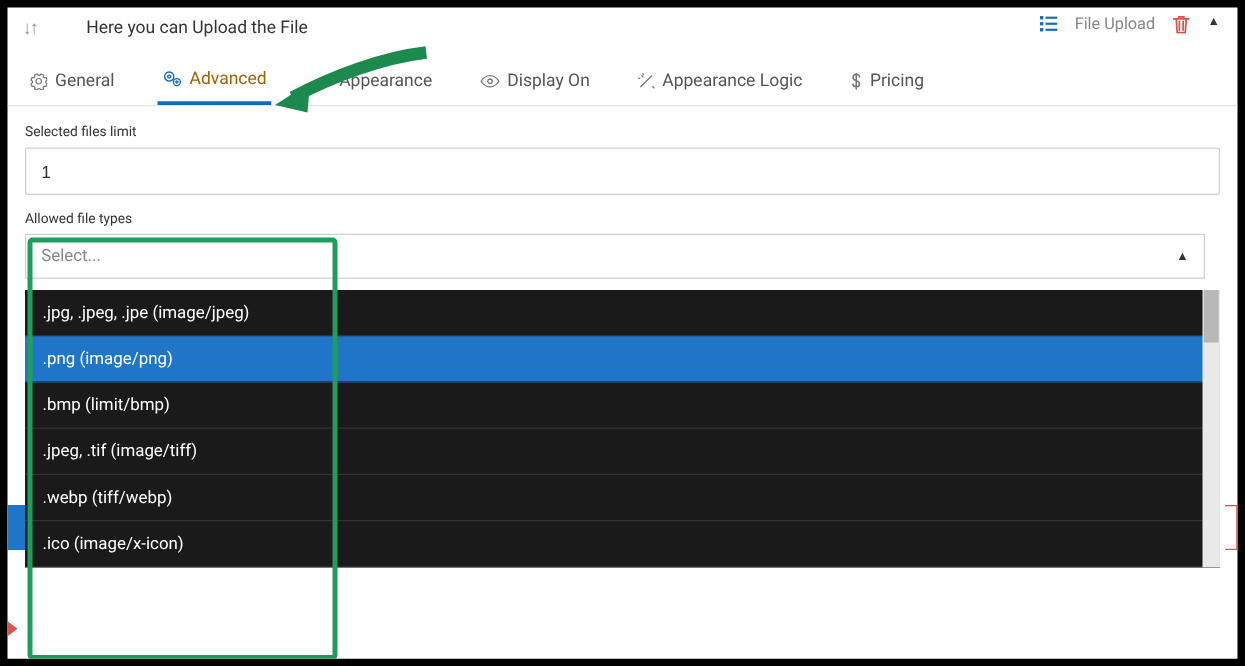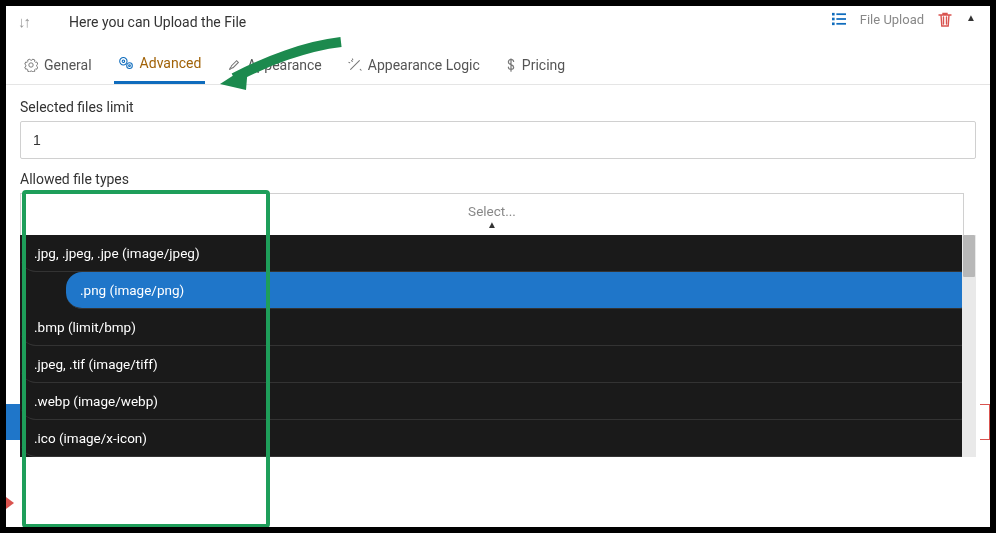--- a/index.html
+++ b/index.html
@@ -22,60 +22,59 @@
   .topbar-left { display: flex; align-items: center; gap: 12px; }
   .drag-icon { color: #999; font-size: 15px; letter-spacing: -2px;}
   .topbar-title { color: #333; font-size: 14px; margin-left: 28px; }
   .topbar-right { display: flex; align-items: flex-start; gap: 14px; }
   .list-icon { color: #0f6cbd; font-size: 15px;}
   .type-label { color: #888; font-size: 13px;}
   .trash-icon { color: #d9534f; font-size: 15px;}
   .collapse-icon { font-size: 10px; color: #333;}
   .tabs {
     display: flex;
-    gap: 18px;
+    gap: 30px;
     padding: 6px 14px 0 14px;
     border-bottom: 1px solid #e5e5e5;
     font-size: 14px;
   }
   .tab {
     display: flex; align-items: center; gap: 6px;
     padding: 8px 4px 10px 4px;
     color: #555;
     cursor: pointer;
     position: relative;
   }
   .tab.active {
     color: #a16207;
     border-bottom: 3px solid #0f6cbd;
   }
   .tab-icon { color: #777; font-size: 13px; display:inline-flex; align-items:center;}
   .tab.active .tab-icon { color: #0f6cbd;}
   .section { padding: 14px 14px 0 14px; }
-  .field-label { font-size: 14px; color: #333; margin-bottom: 6px; display:block;}
+  .field-label { font-size: 11px; color: #333; margin-bottom: 6px; display:block;}
   .text-input {
     width: 100%;
     border: 1px solid #d0d0d0;
     border-radius: 2px;
     padding: 10px 12px;
     font-size: 14px;
     color: #333;
   }
   .filetypes-section { padding: 12px 26px 0 14px; position: relative;}
   .select-input {
     width: 100%;
     border: 1px solid #d0d0d0;
     padding: 9px 12px;
     font-size: 13.5px;
     color: #888;
     background: #fff;
     display: flex;
     justify-content: space-between;
     align-items: center;
-    flex-direction: column;
   }
   .select-caret { font-size: 10px; color:#333;}
   .dropdown {
     position: absolute;
     left: 14px; right: 14px;
     top: 76px;
     background: #1a1a1a;
     z-index: 5;
     max-height: 260px;
     overflow: hidden;
@@ -88,23 +87,22 @@
   .dropdown-thumb {
     position:absolute; right:1px; top:0; width:12px; height:42px;
     background:#b8b8b8; border-radius:1px;
   }
   .option {
     padding: 10px 14px;
     color: #fff;
     font-size: 13.5px;
     border-bottom: 1px solid #333;
     cursor: pointer;
-    border-radius: 16px;
-  }
-  .option.hover { background: #1f76c9; margin-left: 46px; }
+  }
+  .option.hover { background: #1f76c9; }
   
   .highlight-box {
     position: absolute;
     left: 16px; top: 184px;
     width: 248px; height: 338px;
     border: 4px solid #1e9e5a;
     border-radius: 4px;
     pointer-events: none;
     z-index: 20;
   }
@@ -181,20 +179,29 @@
   <div class="tab">
     <span class="tab-icon">
         <svg width="14" height="14" viewBox="0 0 16 16">
           <path d="M3 13c0-2 2-2 2-4l6-6 2 2-6 6c-2 0-2 2-4 2z" fill="none" stroke="#777" stroke-width="1.2"></path>
         </svg>
       </span>
     <span>Appearance</span>
   </div>
   <div class="tab">
     <span class="tab-icon">
+        <svg width="16" height="14" viewBox="0 0 18 12">
+          <path d="M1 6s3-5 8-5 8 5 8 5-3 5-8 5-8-5-8-5z" fill="none" stroke="#777" stroke-width="1.2"></path>
+          <circle cx="9" cy="6" r="2" fill="none" stroke="#777" stroke-width="1.2"></circle>
+        </svg>
+      </span>
+    <span>Display On</span>
+  </div>
+  <div class="tab">
+    <span class="tab-icon">
         <svg width="14" height="14" viewBox="0 0 16 16">
           <path d="M3 13L13 3m-9 0l1 1m9 9l1 1M5 1l.5 1M1 5l1 .5" stroke="#777" stroke-width="1.2" fill="none" stroke-linecap="round"></path>
         </svg>
       </span>
     <span>Appearance Logic</span>
   </div>
   <div class="tab">
     <span class="tab-icon">
         <svg width="10" height="14" viewBox="0 0 10 16">
           <path d="M5 1v14M8 4c0-1.5-1.5-2.5-3-2.5S2 3 2 4.5 3.5 7 5 7.5 8 9 8 10.5 6.5 13 5 13s-3-1-3-2.5" stroke="#777" stroke-width="1.4" fill="none" stroke-linecap="round"></path>
@@ -214,21 +221,21 @@
   <div class="select-input">
     <span>Select...</span>
     <span class="select-caret">▲</span>
   </div>
   <div class="dropdown">
     <div class="dropdown-list" id="dropdown-list">
         <div class="option">.jpg, .jpeg, .jpe (image/jpeg)</div>
         <div class="option hover">.png (image/png)</div>
         <div class="option">.bmp (limit/bmp)</div>
         <div class="option">.jpeg, .tif (image/tiff)</div>
-        <div class="option">.webp (image/webp)</div>
+        <div class="option">.webp (tiff/webp)</div>
         <div class="option">.ico (image/x-icon)</div>
       </div>
     <div class="dropdown-scrollbar">
       <div class="dropdown-thumb"></div>
     </div>
   </div>
 </div>
 
 <div class="blue-strip"></div>
 <div class="red-strip"></div>

